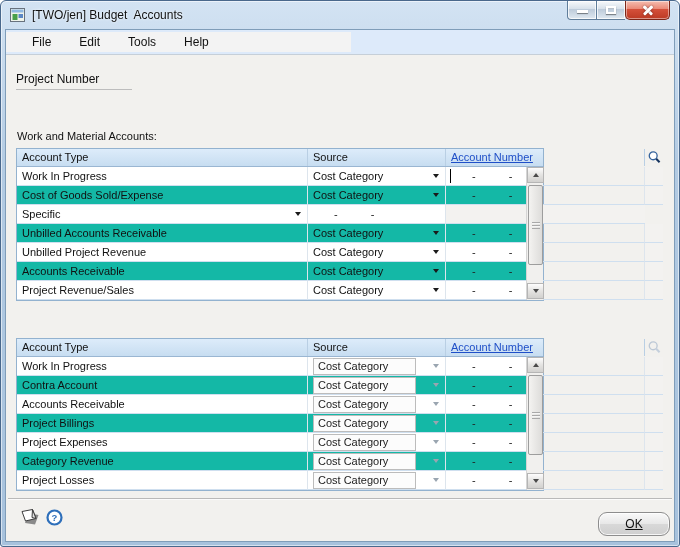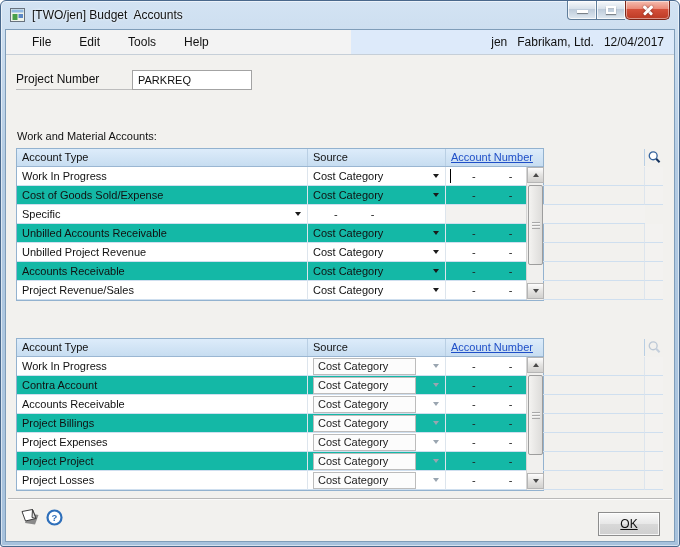--- a/index.html
+++ b/index.html
@@ -33,21 +33,21 @@
   .glyph-x::before,.glyph-x::after{ content:""; position:absolute; left:50%; top:8px; width:12px; height:2.6px;
     margin-left:-6px; background:#fff; border-radius:1px; box-shadow:0 0 2px rgba(60,0,0,.6); }
   .glyph-x::before{ transform:rotate(45deg); }
   .glyph-x::after{ transform:rotate(-45deg); }
 
   
   .client{ position:absolute; left:4px; right:4px; top:28px; bottom:4px;
     background:#f2f1ee; border:1px solid #7f9db9; overflow:hidden; }
 
   .menubar{ position:absolute; left:0; right:0; top:0; height:25px; display:flex;
-    border-bottom:1px solid #c6cfd8; background:#ddeafa; }
+    border-bottom:1px solid #c6cfd8; background:#ddeafa;align-items:center; }
   .menus{ width:345px; background:#f3f3f3; display:flex; align-items:center; padding-left:12px; }
   .menu-item{ font-size:12px; color:#111; padding:3px 14px; cursor:default; }
   .menu-status{ flex:1; display:flex; align-items:center; justify-content:flex-end;
     font-size:12px; color:#111; padding-right:10px; gap:10px; }
 
   
   .fieldgrid{ position:absolute; left:10px; top:40px; width:258px; }
   .field-row{ display:flex; height:20px; }
   .field-label{ width:116px; font-size:12px; color:#111; line-height:19px; border-bottom:1px solid #bdbdbd; }
   .field-value{ width:120px; background:#fff; border:1px solid #a3a3a3; font-size:11px;
@@ -97,22 +97,22 @@
   .sb-thumb{ position:absolute; left:1px; width:15px; top:18px; height:80px; border:1px solid #9d9d9d;
     border-radius:2px; background:linear-gradient(90deg,#f4f3f1,#dddcda); display:flex; align-items:center; justify-content:center; }
   .grip{ width:8px; height:7px;
     background:repeating-linear-gradient(#a9a9a9 0 1px, #f5f5f5 1px 2px, transparent 2px 3px); }
 
   
   .footer-divider{ position:absolute; left:2px; right:2px; top:468px; height:2px;
     border-top:1px solid #b9b9b9; border-bottom:1px solid #fbfbfb; }
   .notes-icon{ position:absolute; left:12px; top:475px; cursor:pointer; }
   .help-icon{ position:absolute; left:40px; top:479px; cursor:pointer; }
-  .ok-button{ position:absolute; left:592px; top:482px; width:62px; height:24px;
-    border:1px solid #8d8d8d; border-radius:0;
+  .ok-button{ position:absolute; left:592px; top:482px; width:72px; height:24px;
+    border:1px solid #8d8d8d; border-radius:9px;
     background:linear-gradient(#f9f9f9,#e8e8e8 48%,#d8d8d8 52%,#cfcfcf);
     font-size:12px; color:#111; text-decoration:underline; font-family:"Liberation Sans", sans-serif;
     box-shadow:inset 0 0 0 1px rgba(255,255,255,.8); cursor:pointer; }
 </style>
 </head>
 <body>
 
 <div class="window">
 
   <div class="titlebar">
@@ -138,31 +138,25 @@
 
   <div class="client">
 
     <div class="menubar">
       <div class="menus">
         <span class="menu-item">File</span>
         <span class="menu-item">Edit</span>
         <span class="menu-item">Tools</span>
         <span class="menu-item">Help</span>
       </div>
-      <div class="menu-status">
-        <span>jen</span>
-        <span>Fabrikam, Ltd.</span>
-        <span>12/04/2017</span>
-      </div>
     </div>
 
     <div class="fieldgrid">
       <div class="field-row">
         <span class="field-label">Project Number</span>
-        <span class="field-value">PARKREQ</span>
       </div>
     </div>
 
     <div class="section-title s1-title">Work and Material Accounts:</div>
 
     <div class="gp-table t1">
       <div class="t-header">
         <span class="th">Account Type</span>
         <span class="th">Source</span>
         <span class="th th-link">Account Number</span>
@@ -306,21 +300,21 @@
         <div class="t-row">
             <span class="td">Project Expenses</span>
             <span class="td combo">
               <span class="combo-text">Cost Category</span>
               <i class="tri"></i>
             </span>
             <span class="td"><span class="acct-val">- -</span></span>
             <span class="td gutter"></span>
           </div>
         <div class="t-row alt">
-            <span class="td">Project Project</span>
+            <span class="td">Category Revenue</span>
             <span class="td combo">
               <span class="combo-text">Cost Category</span>
               <i class="tri"></i>
             </span>
             <span class="td"><span class="acct-val">- -</span></span>
             <span class="td gutter"></span>
           </div>
         <div class="t-row">
             <span class="td">Project Losses</span>
             <span class="td combo">

